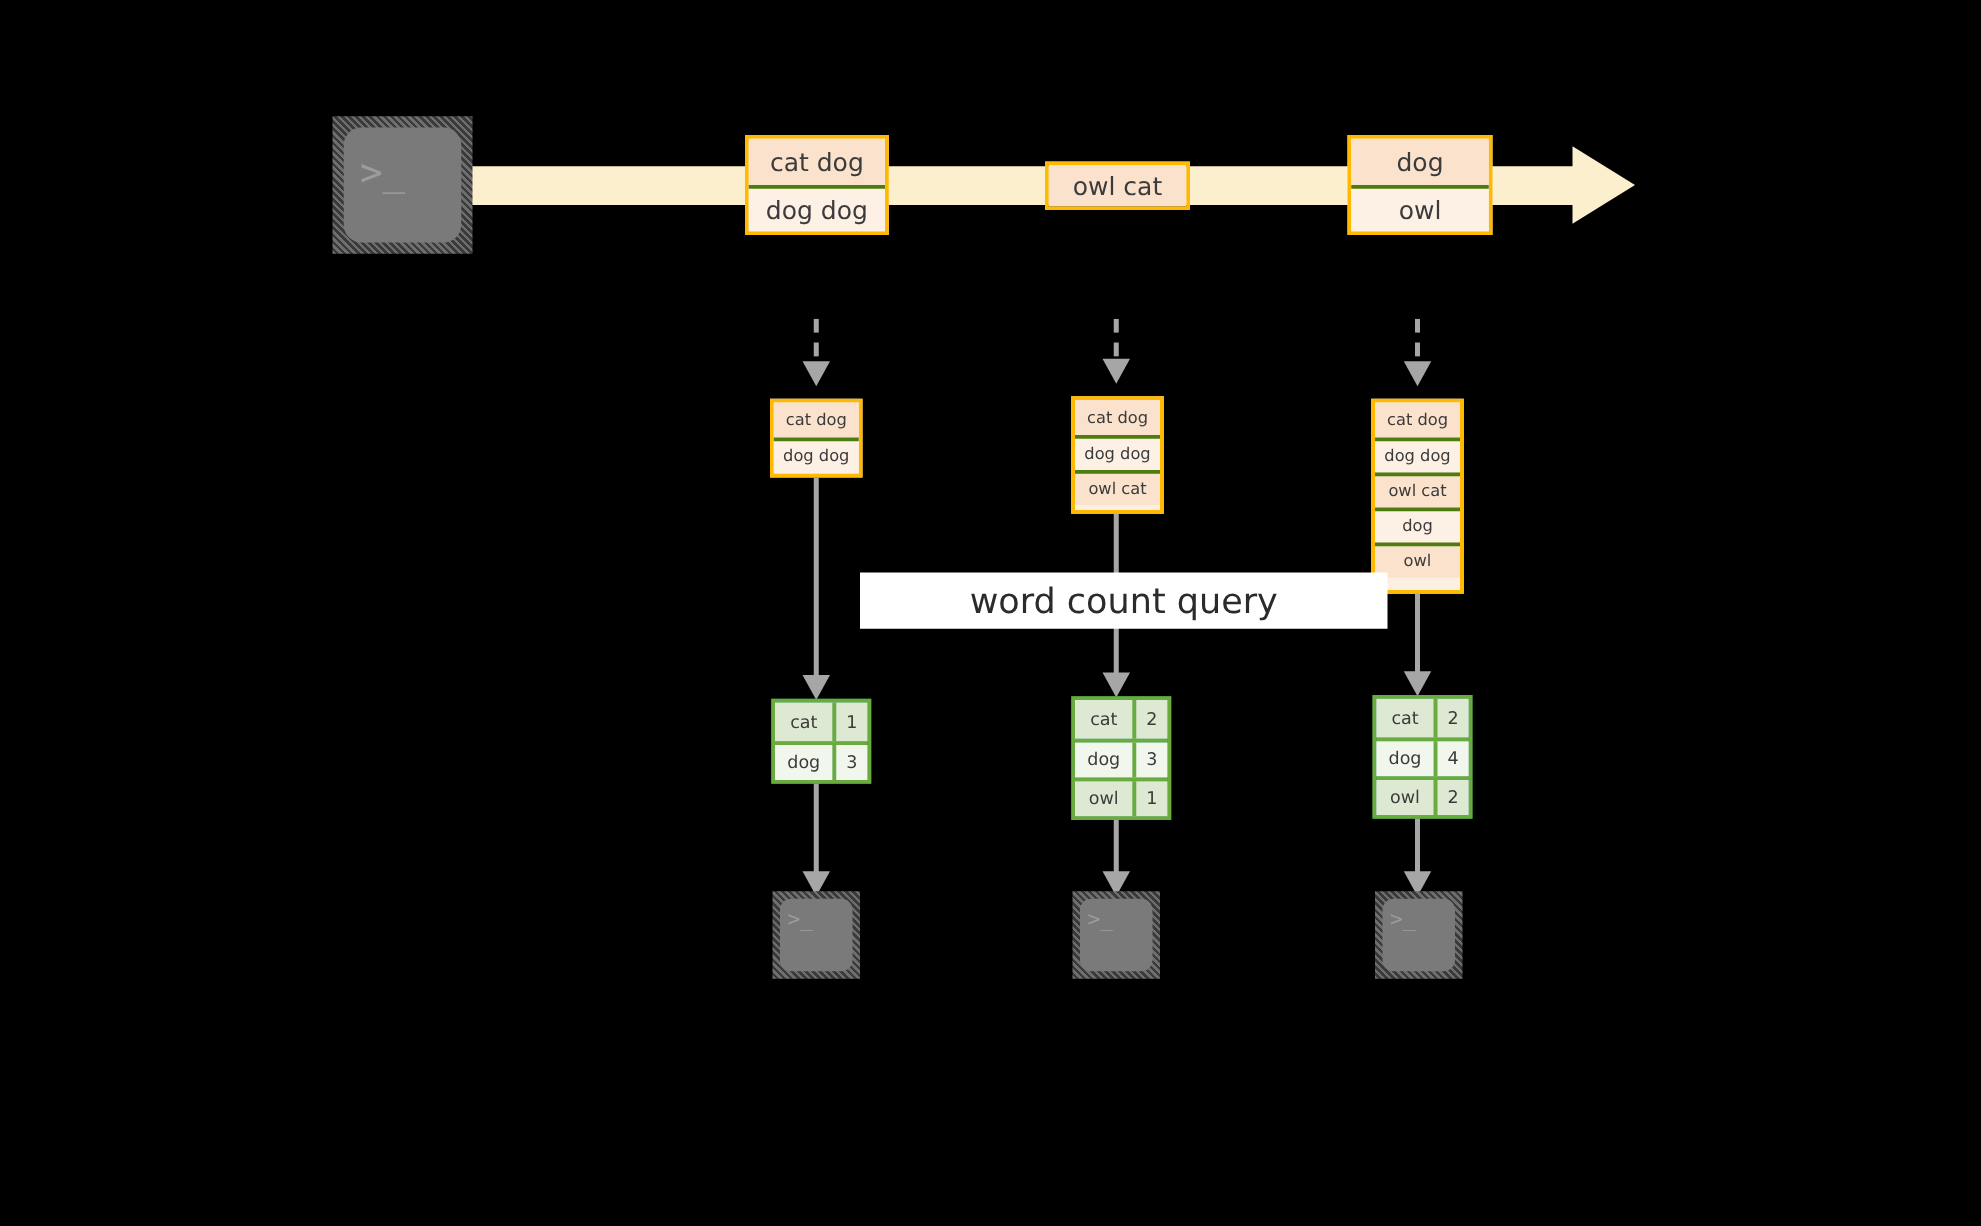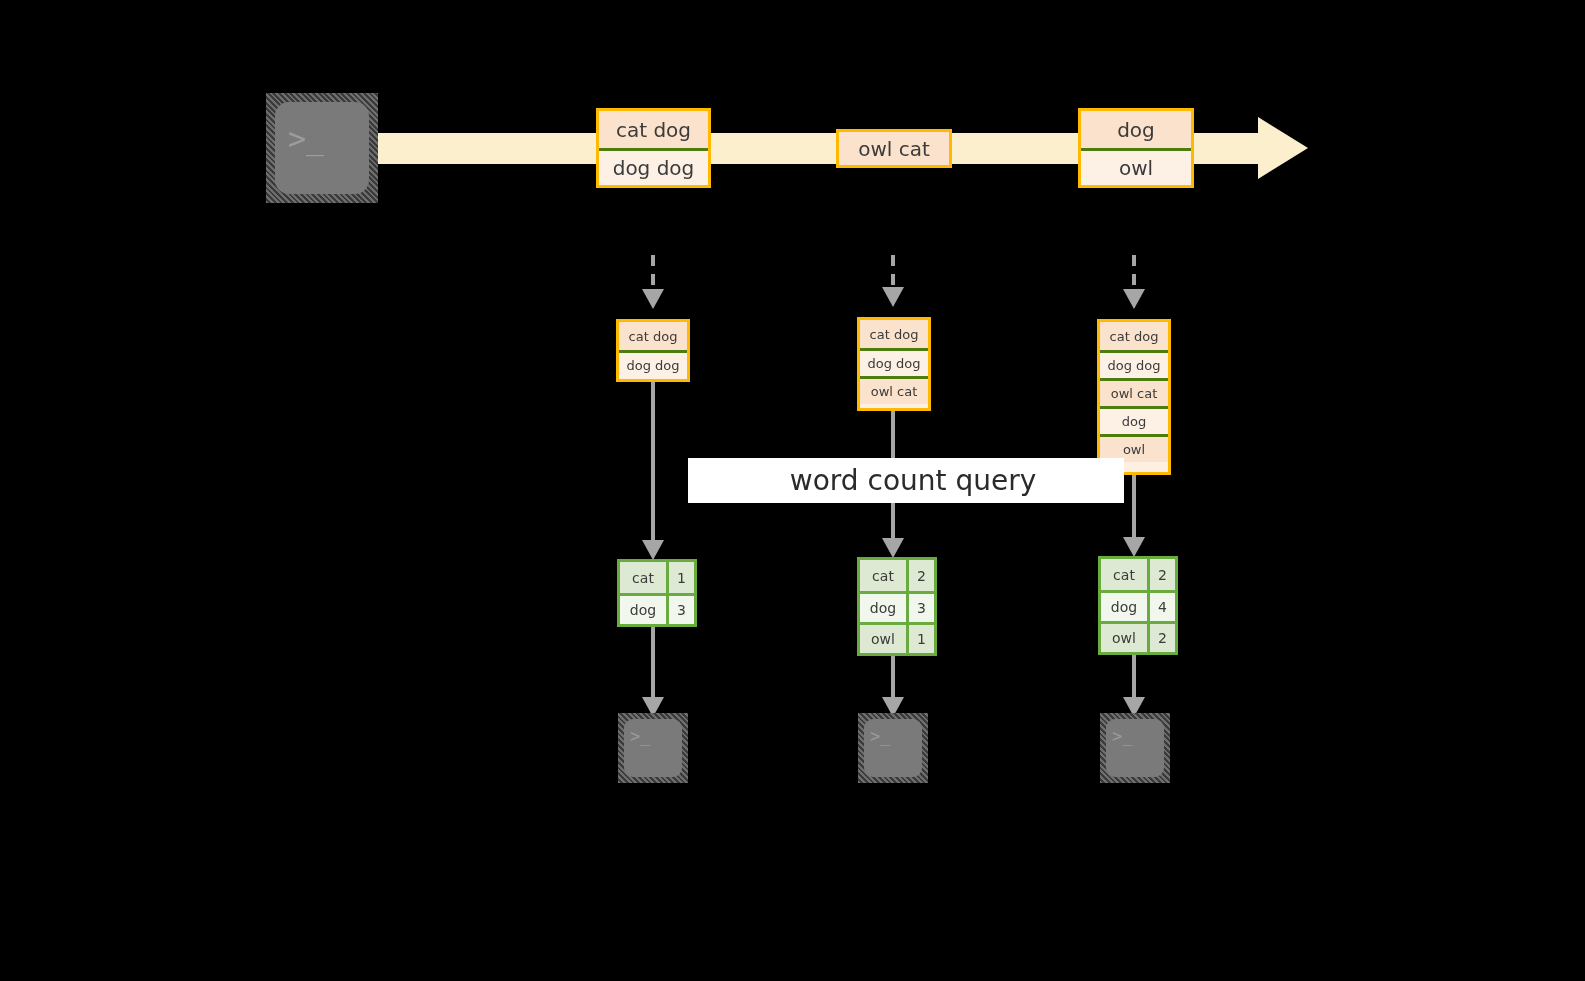--- a/index.html
+++ b/index.html
@@ -295,17 +295,17 @@
 
   <div class="conn-line" style="left:1132px; top:655px; height:45px;"></div>
   <div class="conn-head" style="left:1123px; top:697px;"></div>
 
   <div class="terminal" style="left:1100px; top:713px; width:70px; height:70px; padding:6px;">
     <div class="terminal-inner" style="border-radius:9px;">
       <span class="terminal-glyph" style="left:6px; top:9px; font-size:17px;">&gt;_</span>
     </div>
   </div>
 
-  <div class="query-label" style="left:688px; top:458px; width:422px; height:45px; font-size:28px;padding-left:14px;">
+  <div class="query-label" style="left:688px; top:458px; width:422px; height:45px; font-size:28px;">
     <span>word count query</span>
   </div>
 
 </div>
 
 </body></html>

